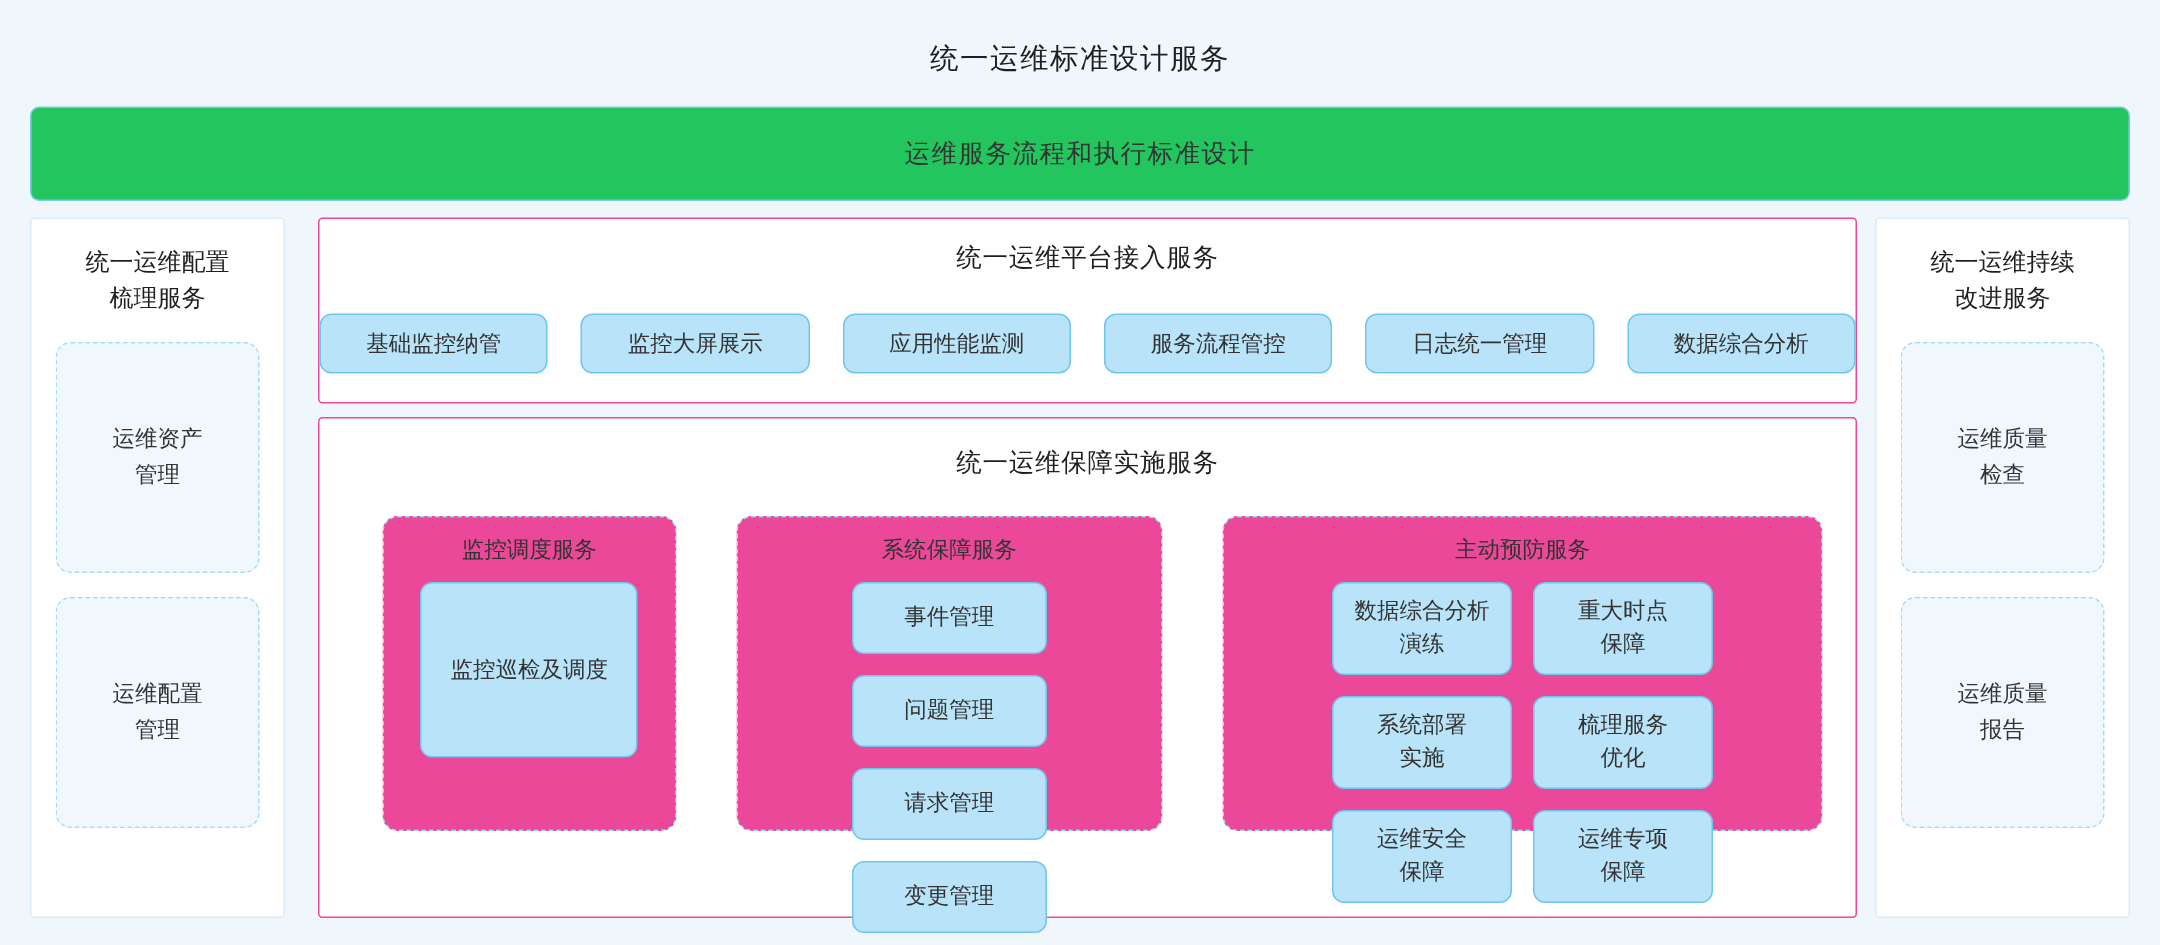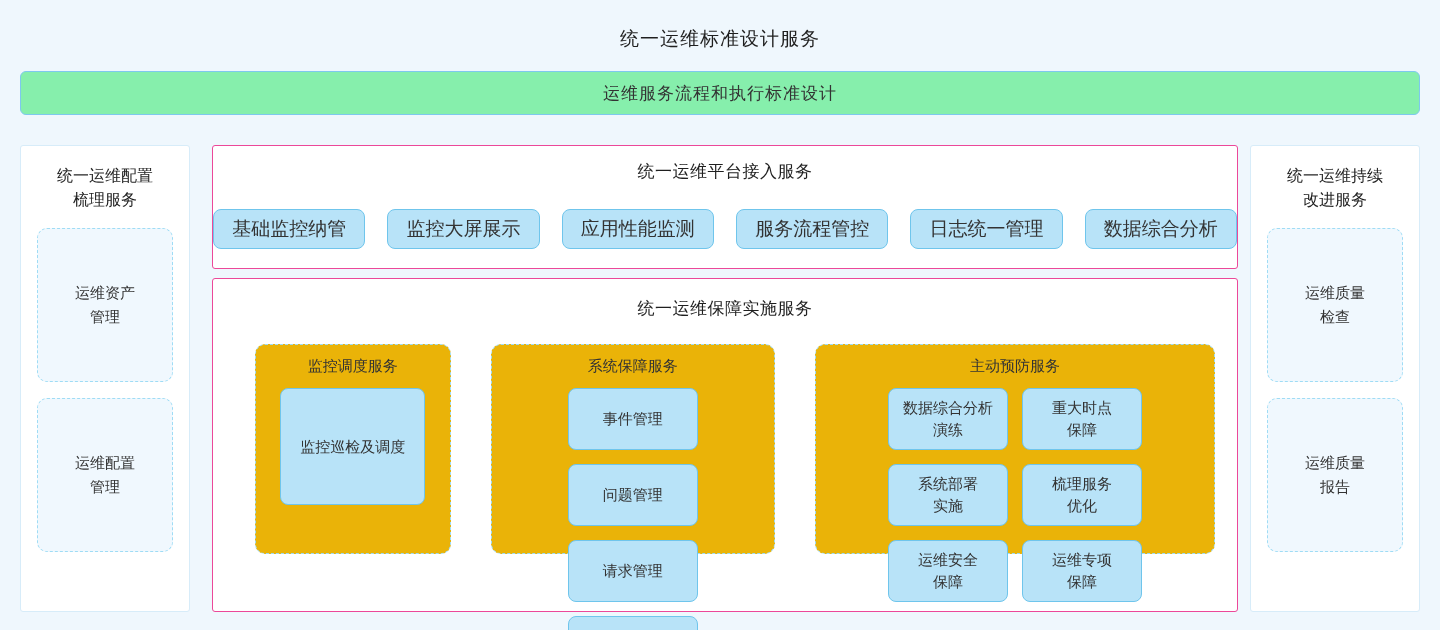--- a/index.html
+++ b/index.html
@@ -31,23 +31,23 @@
     color: #1f1f1f;
     letter-spacing: 1px;
   }
 
   
   .banner {
     position: absolute;
     left: 20px;
     top: 71px;
     width: 1400px;
-    height: 44px;
-    box-sizing: border-box;
-    background: #86efac;
+    height: 63px;
+    box-sizing: border-box;
+    background: #22c55e;
     border: 1px solid #7ec8ee;
     border-radius: 6px;
     display: flex;
     align-items: center;
     justify-content: center;
     font-size: 17px;
     color: #333333;
     letter-spacing: 1px;
   }
 
@@ -146,35 +146,35 @@
   .pill {
     box-sizing: border-box;
     width: 155px;
     height: 40px;
     background: #b8e3f8;
     border: 1px solid #6fc5ec;
     border-radius: 8px;
     display: flex;
     align-items: center;
     justify-content: center;
-    font-size: 19px;
+    font-size: 15px;
     color: #333333;
   }
 
   
   .groups {
     display: flex;
     margin-top: 24px;
     padding: 0 22px;
     gap: 20px;
     align-items: flex-start;
   }
   .group {
     box-sizing: border-box;
-    background: #eab308;
+    background: #ec4899;
     border: 1px dashed #9fdcf5;
     border-radius: 10px;
     padding: 12px 14px 16px 14px;
     margin-left: 20px;
   }
   .group-mon  { width: 210px; height: 210px; }
   .group-sys  { width: 306px; height: 210px; }
   .group-pre  { width: 432px; height: 210px; }
 
   .group-title {
@@ -197,21 +197,21 @@
     display: flex;
     align-items: center;
     justify-content: center;
     text-align: center;
     font-size: 15px;
     line-height: 22px;
     color: #333333;
     white-space: pre-line;
   }
   .card-mon { width: 145px; height: 117px; }
-  .card-sys { width: 130px; height: 62px; }
+  .card-sys { width: 130px; height: 48px; }
   .card-pre { width: 120px; height: 62px; }
 </style>
 </head>
 <body>
 
 <div class="page">
 
   <div class="main-title">统一运维标准设计服务</div>
 
   <div class="banner">

